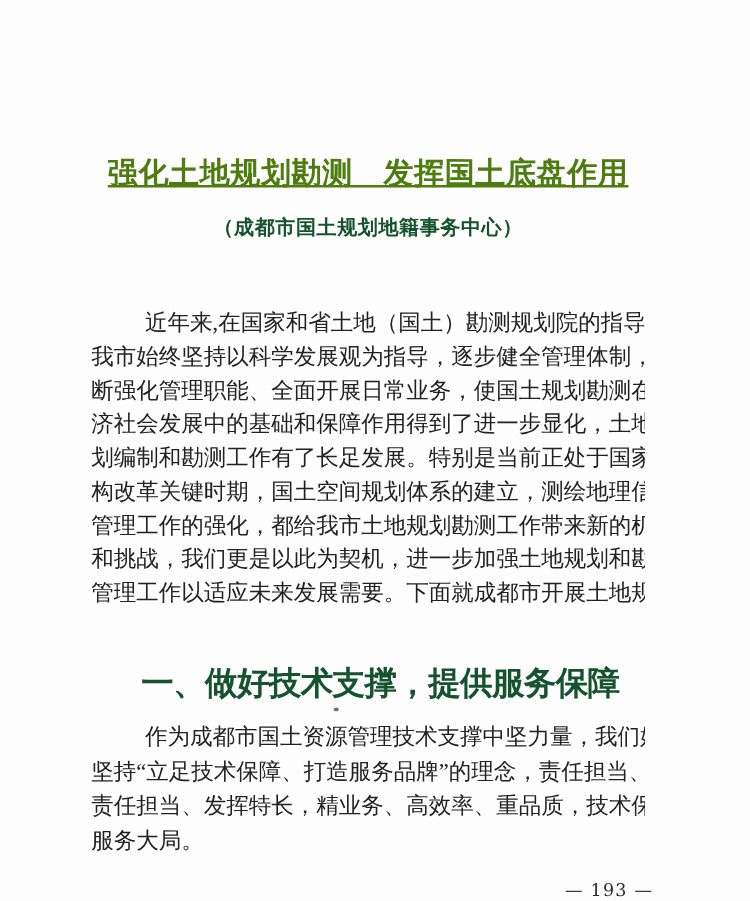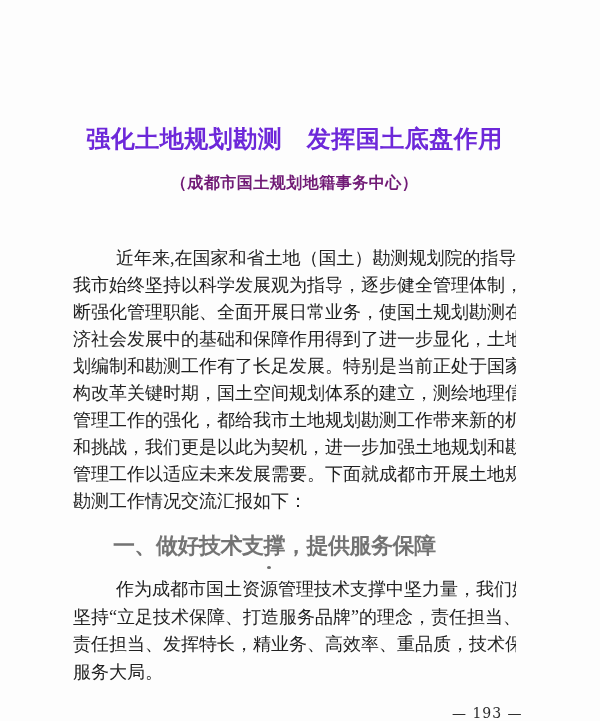--- a/index.html
+++ b/index.html
@@ -20,34 +20,35 @@
     position: absolute;
     top: 124px;
     left: 73px;
     width: 443px;
     text-align: center;
     font-size: 24px;
     font-weight: bold;
     line-height: 30px;
     letter-spacing: 0.5px;
     white-space: nowrap;
-    color: #6d28d9;
+    color: #4d7c0f;
+    text-decoration: underline;
   }
   .doc-subtitle {
     position: absolute;
     top: 172px;
     left: 73px;
     width: 443px;
     text-align: center;
     font-size: 16px;
     font-weight: bold;
     line-height: 22px;
     letter-spacing: 0.5px;
     white-space: nowrap;
-    color: #701a75;
+    color: #14532d;
   }
   .para {
     position: absolute;
     left: 73px;
     width: 443px;
     font-size: 18px;
     color: #212121;
   }
   .para-1 { top: 245px; }
   .para-2 { top: 576px; }
@@ -63,27 +64,27 @@
   .para-2 .bl { height: 27.5px; line-height: 27.5px; }
   .bl.first { padding-left: 43px; }
   .bl.last  { text-align-last: left; }
   .section-heading {
     position: absolute;
     top: 534px;
     left: 73px;
     width: 443px;
     padding-left: 40px;
     box-sizing: border-box;
-    font-family: Liberation Serif, serif;
-    font-size: 22px;
+    font-family: Liberation Sans, sans-serif;
+    font-size: 26px;
     font-weight: bold;
     line-height: 24px;
     letter-spacing: -0.5px;
     white-space: nowrap;
-    color: #737373;
+    color: #14532d;
   }
   .scan-dot {
     position: absolute;
     top: 566px;
     left: 267px;
     width: 4px;
     height: 3px;
     border-radius: 50%;
     background: #6f6f6f;
   }
@@ -111,21 +112,20 @@
   <div class="para para-1">
     <div class="bl first">近年来,在国家和省土地（国土）勘测规划院的指导下，</div>
     <div class="bl">我市始终坚持以科学发展观为指导，逐步健全管理体制，不</div>
     <div class="bl">断强化管理职能、全面开展日常业务，使国土规划勘测在经</div>
     <div class="bl">济社会发展中的基础和保障作用得到了进一步显化，土地规</div>
     <div class="bl">划编制和勘测工作有了长足发展。特别是当前正处于国家机</div>
     <div class="bl">构改革关键时期，国土空间规划体系的建立，测绘地理信息</div>
     <div class="bl">管理工作的强化，都给我市土地规划勘测工作带来新的机遇</div>
     <div class="bl">和挑战，我们更是以此为契机，进一步加强土地规划和勘测</div>
     <div class="bl">管理工作以适应未来发展需要。下面就成都市开展土地规划</div>
-    <div class="bl last">勘测工作情况交流汇报如下：</div>
   </div>
 
   <div class="section-heading">一、做好技术支撑，提供服务保障</div>
 
   <div class="scan-dot"></div>
 
   <div class="para para-2">
     <div class="bl first">作为成都市国土资源管理技术支撑中坚力量，我们始终</div>
     <div class="bl">坚持“立足技术保障、打造服务品牌”的理念，责任担当、</div>
     <div class="bl">责任担当、发挥特长，精业务、高效率、重品质，技术保障</div>

